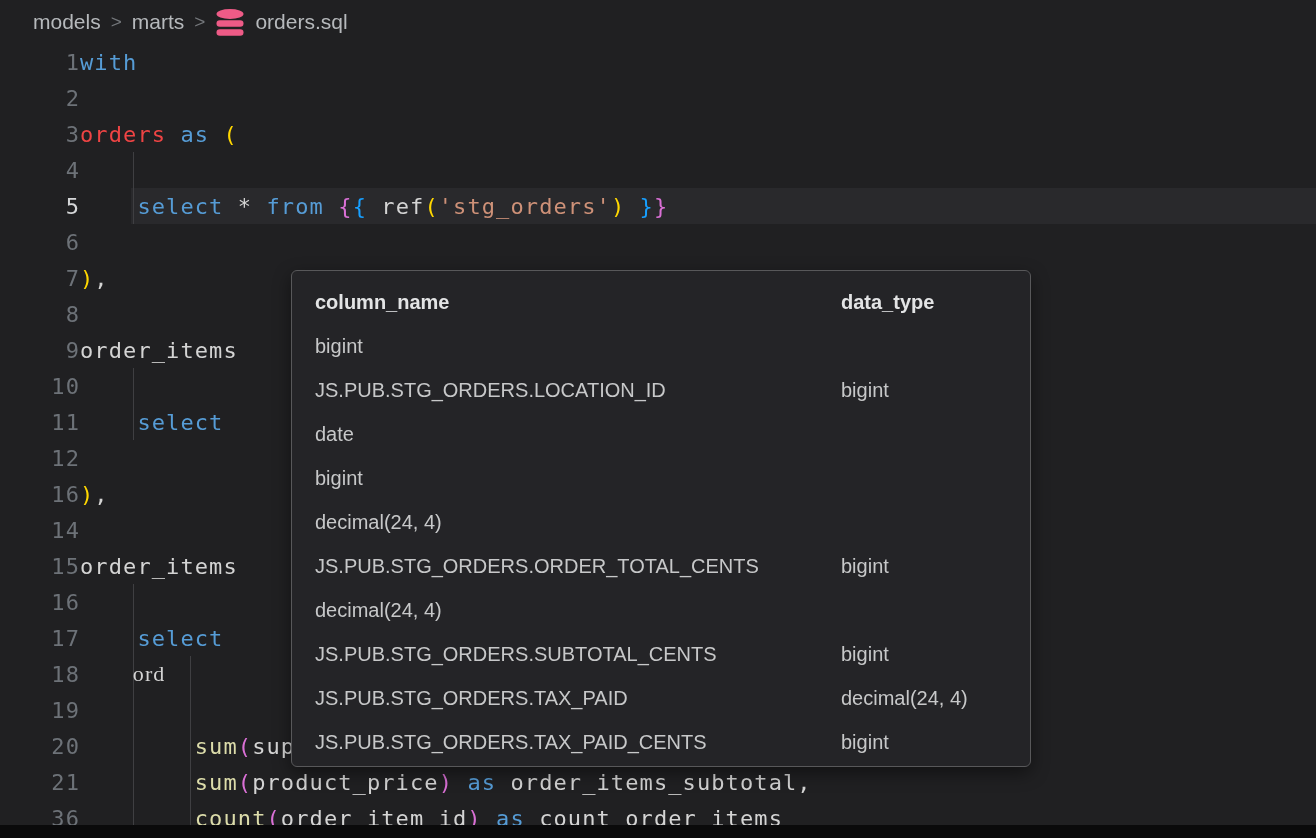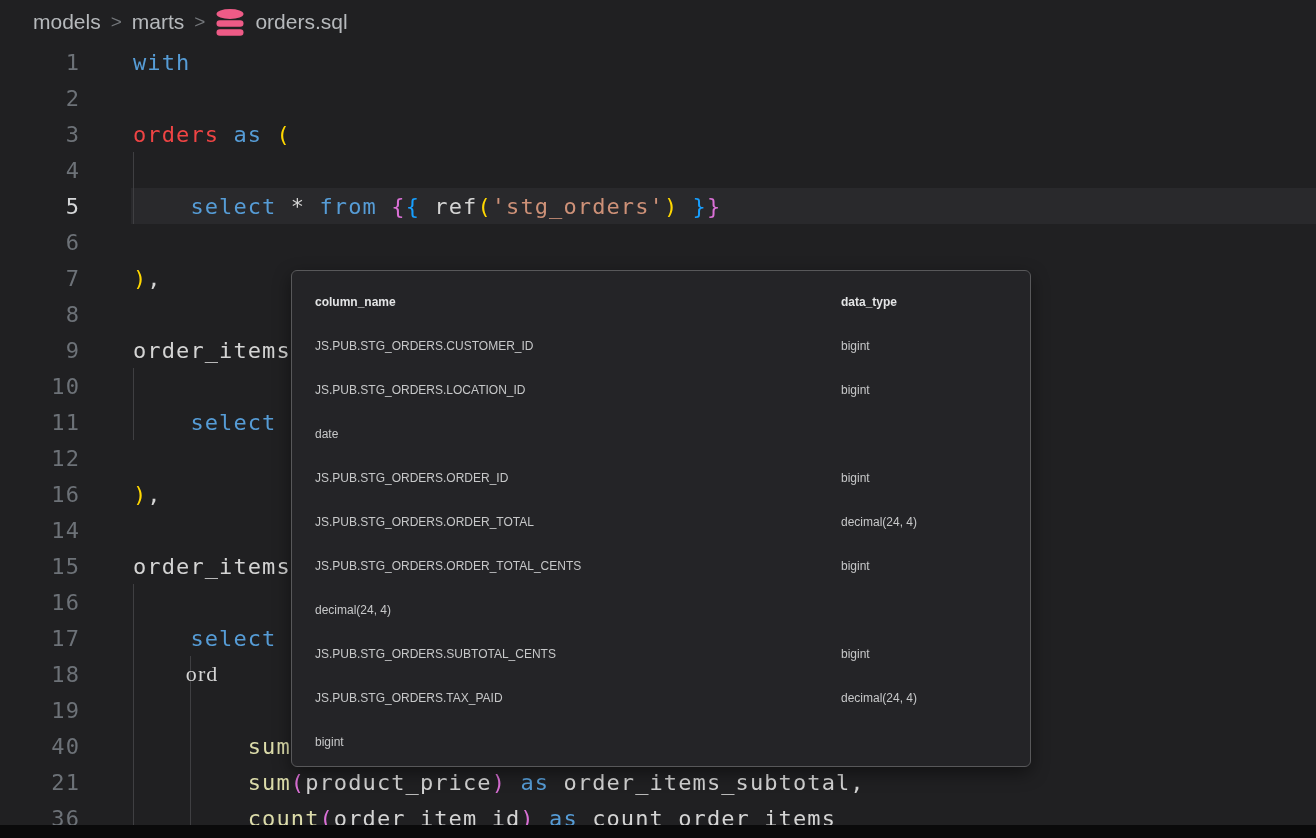--- a/index.html
+++ b/index.html
@@ -58,34 +58,33 @@
   .gutter{
     position:relative;
     width:80px;
     text-align:right;
     color:var(--lnum);
     flex:0 0 auto;
   }
   .gutter.active{color:var(--lnum-active);}
   .codetext{
     position:relative;
-    margin-left:53px;
     white-space:pre;
   }
   
   .popup{
     position:absolute;
     left:291px;top:226px;
     width:740px;height:497px;
     background:var(--popup-bg);
     border:1px solid var(--popup-border);
     border-radius:6px;
     box-shadow:0 6px 18px rgba(0,0,0,0.45);
     padding:9px 23px 4px 23px;
-    font-size:12px;
+    font-size:20px;
     z-index:10;
     overflow:hidden;
   }
   .prow{
     display:grid;
     grid-template-columns:526px 1fr;
     align-items:center;
     height:44px;
     color:#c7c8c9;
     white-space:nowrap;
@@ -208,21 +207,21 @@
       </div>
       <div class="line">
         <div class="guide" style="left: 133px;"></div>
         <div class="guide" style="left: 190.35px;"></div>
         <div class="gutter">19</div>
         <div class="codetext"></div>
       </div>
       <div class="line">
         <div class="guide" style="left: 133px;"></div>
         <div class="guide" style="left: 190.35px;"></div>
-        <div class="gutter">40</div>
+        <div class="gutter">20</div>
         <div class="codetext"><span style="color: rgb(212, 212, 212);">        </span><span style="color: rgb(220, 220, 170);">sum</span><span style="color: rgb(218, 112, 214);">(</span><span style="color: rgb(212, 212, 212);">supply_cost</span><span style="color: rgb(218, 112, 214);">)</span><span style="color: rgb(212, 212, 212);"> </span><span style="color: rgb(86, 156, 214);">as</span><span style="color: rgb(212, 212, 212);"> order_cost,</span></div>
       </div>
       <div class="line">
         <div class="guide" style="left: 133px;"></div>
         <div class="guide" style="left: 190.35px;"></div>
         <div class="gutter">21</div>
         <div class="codetext"><span style="color: rgb(212, 212, 212);">        </span><span style="color: rgb(220, 220, 170);">sum</span><span style="color: rgb(218, 112, 214);">(</span><span style="color: rgb(212, 212, 212);">product_price</span><span style="color: rgb(218, 112, 214);">)</span><span style="color: rgb(212, 212, 212);"> </span><span style="color: rgb(86, 156, 214);">as</span><span style="color: rgb(212, 212, 212);"> order_items_subtotal,</span></div>
       </div>
       <div class="line">
         <div class="guide" style="left: 133px;"></div>
@@ -231,52 +230,50 @@
         <div class="codetext"><span style="color: rgb(212, 212, 212);">        </span><span style="color: rgb(220, 220, 170);">count</span><span style="color: rgb(218, 112, 214);">(</span><span style="color: rgb(212, 212, 212);">order_item_id</span><span style="color: rgb(218, 112, 214);">)</span><span style="color: rgb(212, 212, 212);"> </span><span style="color: rgb(86, 156, 214);">as</span><span style="color: rgb(212, 212, 212);"> count_order_items</span></div>
       </div>
     </div>
 
   <div class="popup">
       <div class="prow header">
         <div>column_name</div>
         <div>data_type</div>
       </div>
       <div class="prow">
-        <div>JS.PUB.STG_ORDERS.CUSTOMER_ID</div>
         <div>bigint</div>
       </div>
       <div class="prow">
         <div>JS.PUB.STG_ORDERS.LOCATION_ID</div>
         <div>bigint</div>
       </div>
       <div class="prow">
         <div>date</div>
       </div>
       <div class="prow">
-        <div>JS.PUB.STG_ORDERS.ORDER_ID</div>
-        <div>bigint</div>
-      </div>
-      <div class="prow">
-        <div>JS.PUB.STG_ORDERS.ORDER_TOTAL</div>
+        <div>bigint</div>
+      </div>
+      <div class="prow">
         <div>decimal(24, 4)</div>
       </div>
       <div class="prow">
         <div>JS.PUB.STG_ORDERS.ORDER_TOTAL_CENTS</div>
         <div>bigint</div>
       </div>
       <div class="prow">
         <div>decimal(24, 4)</div>
       </div>
       <div class="prow">
         <div>JS.PUB.STG_ORDERS.SUBTOTAL_CENTS</div>
         <div>bigint</div>
       </div>
       <div class="prow">
         <div>JS.PUB.STG_ORDERS.TAX_PAID</div>
         <div>decimal(24, 4)</div>
       </div>
       <div class="prow">
+        <div>JS.PUB.STG_ORDERS.TAX_PAID_CENTS</div>
         <div>bigint</div>
       </div>
     </div>
 </div>
 
 <div class="bottom-strip"></div>
 
 </body></html>

